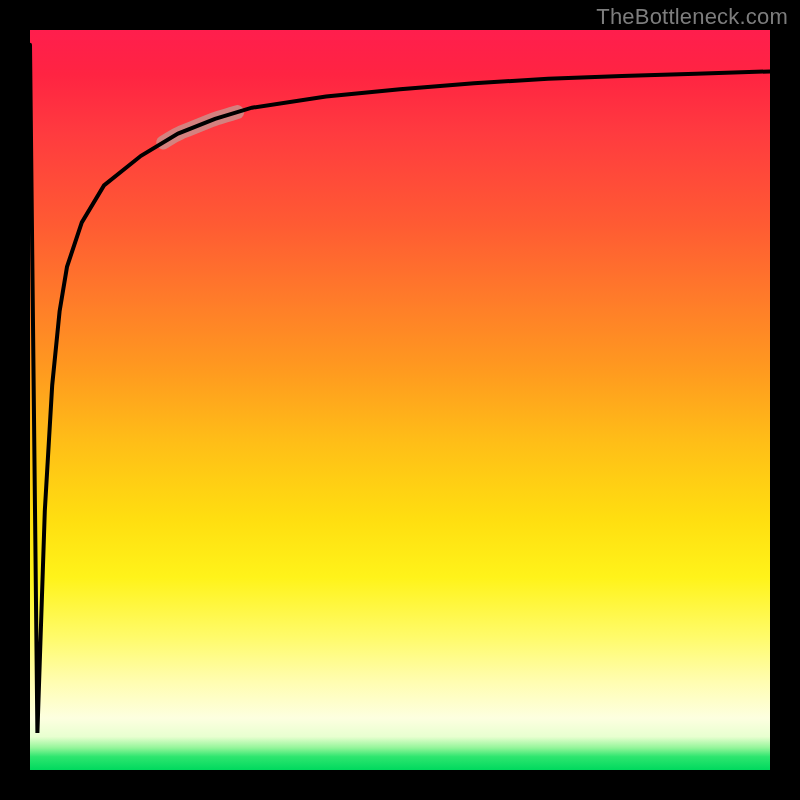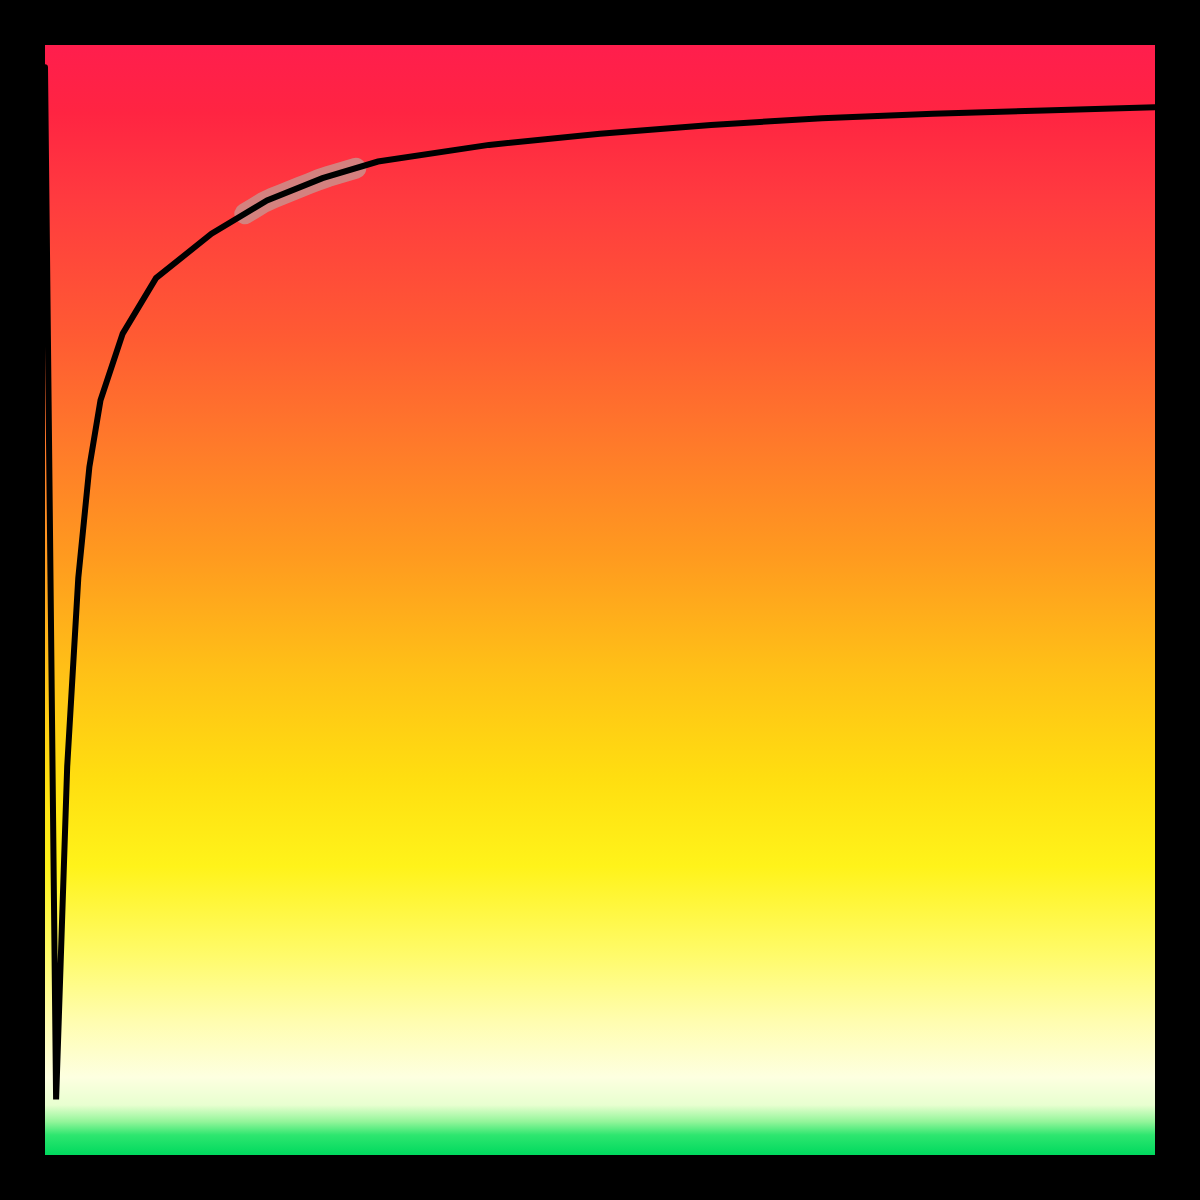--- a/index.html
+++ b/index.html
@@ -74,20 +74,21 @@
     stroke-width: 14;
     stroke-linecap: round;
     opacity: 0.9;
   }
 </style>
 </head>
 <body>
 
 <div class="stage">
 
+  <div class="watermark">TheBottleneck.com</div>
 
   <div class="plot">
     <svg class="curve" viewBox="0 0 740 740" preserveAspectRatio="none">
       <path class="highlight" d="M133.20 112.48 L139.37 108.78 L145.53 105.08 L151.70 102.12 L157.87 99.65 L164.03 97.19 L170.20 94.72 L176.37 92.25 L182.53 89.79 L188.70 87.69 L194.87 85.84 L201.03 83.99 L207.20 82.14" id="hlPath"></path>
       <path class="curve-path" d="M0.00 14.80 L7.40 703.00 L14.80 481.00 L22.20 355.20 L29.60 281.20 L37.00 236.80 L51.80 192.40 L74.00 155.40 L111.00 125.80 L148.00 103.60 L185.00 88.80 L222.00 77.70 L296.00 66.60 L370.00 59.20 L444.00 53.28 L518.00 48.84 L592.00 45.88 L666.00 43.66 L740.00 41.44" id="mainPath"></path>
     </svg>
   </div>
 
 </div>
 

